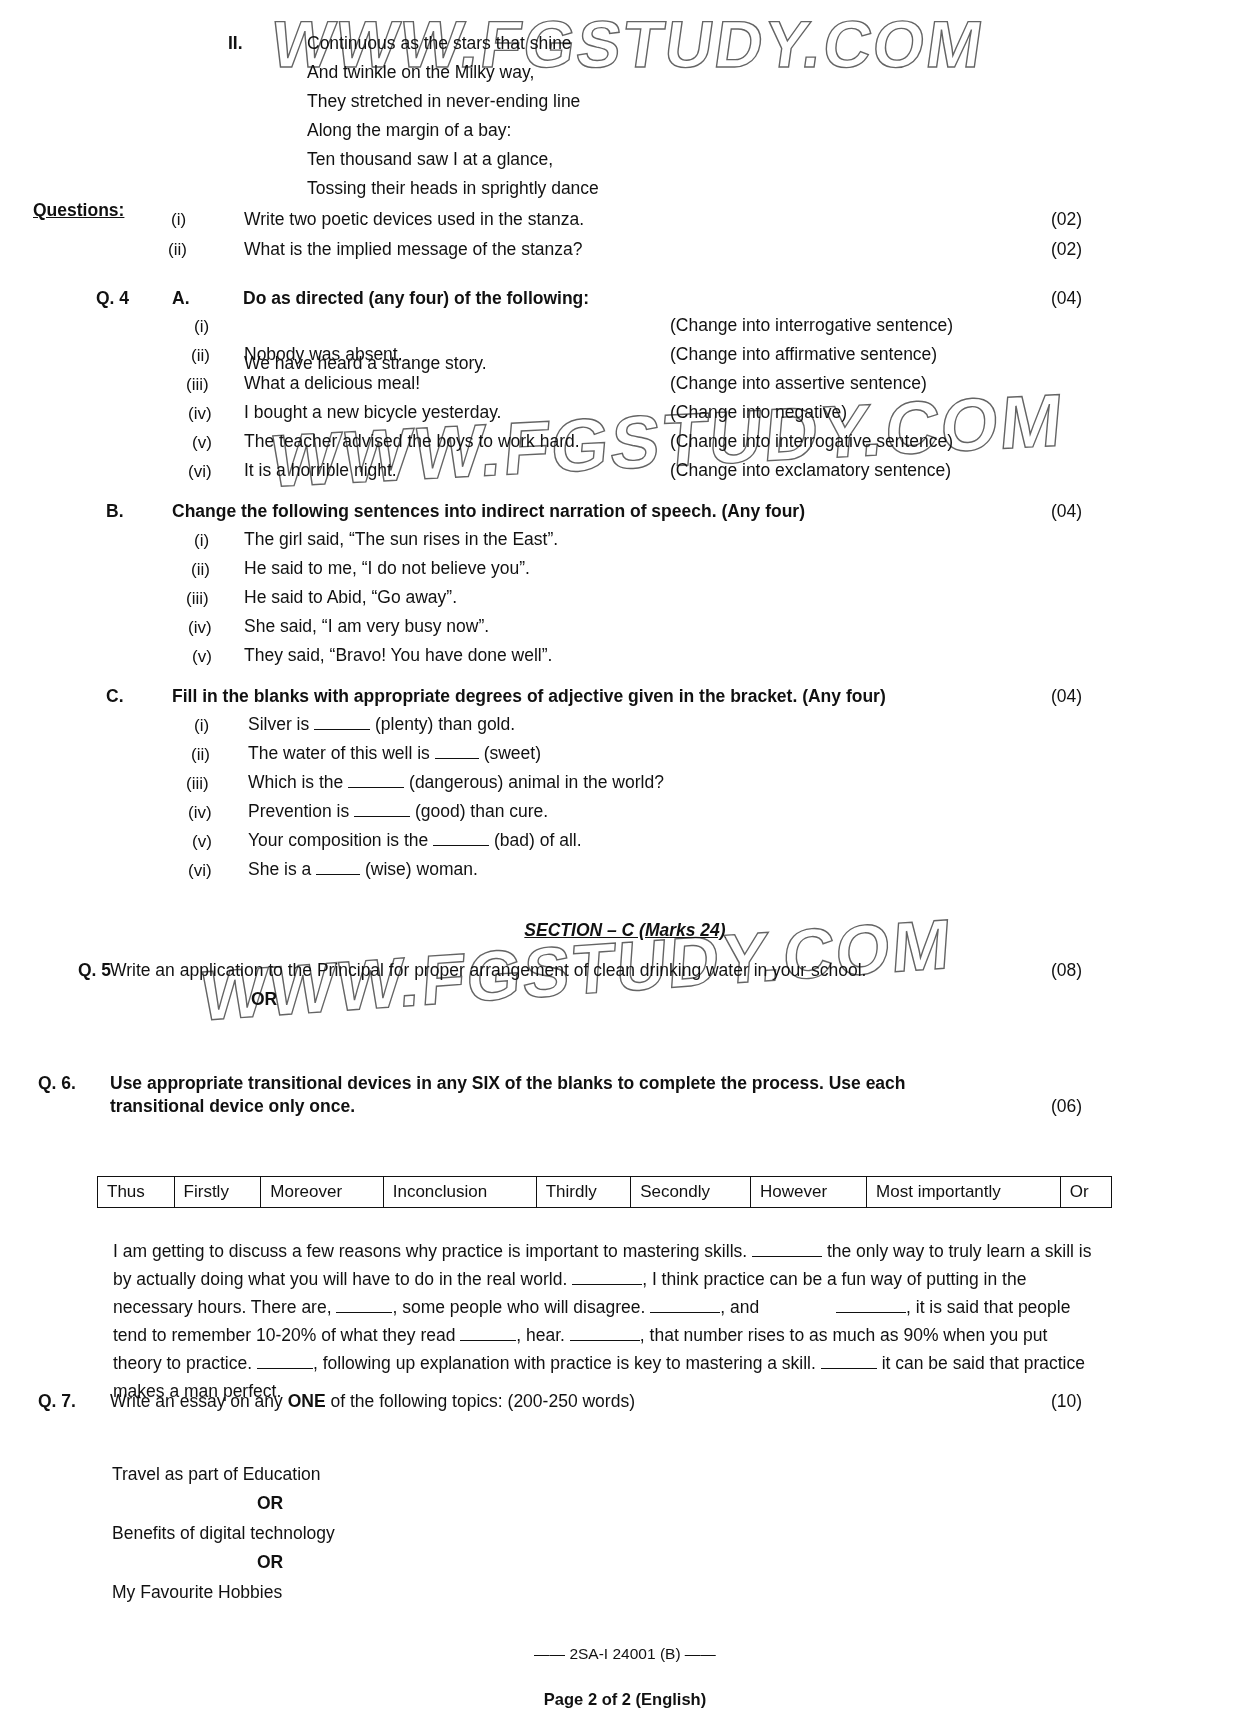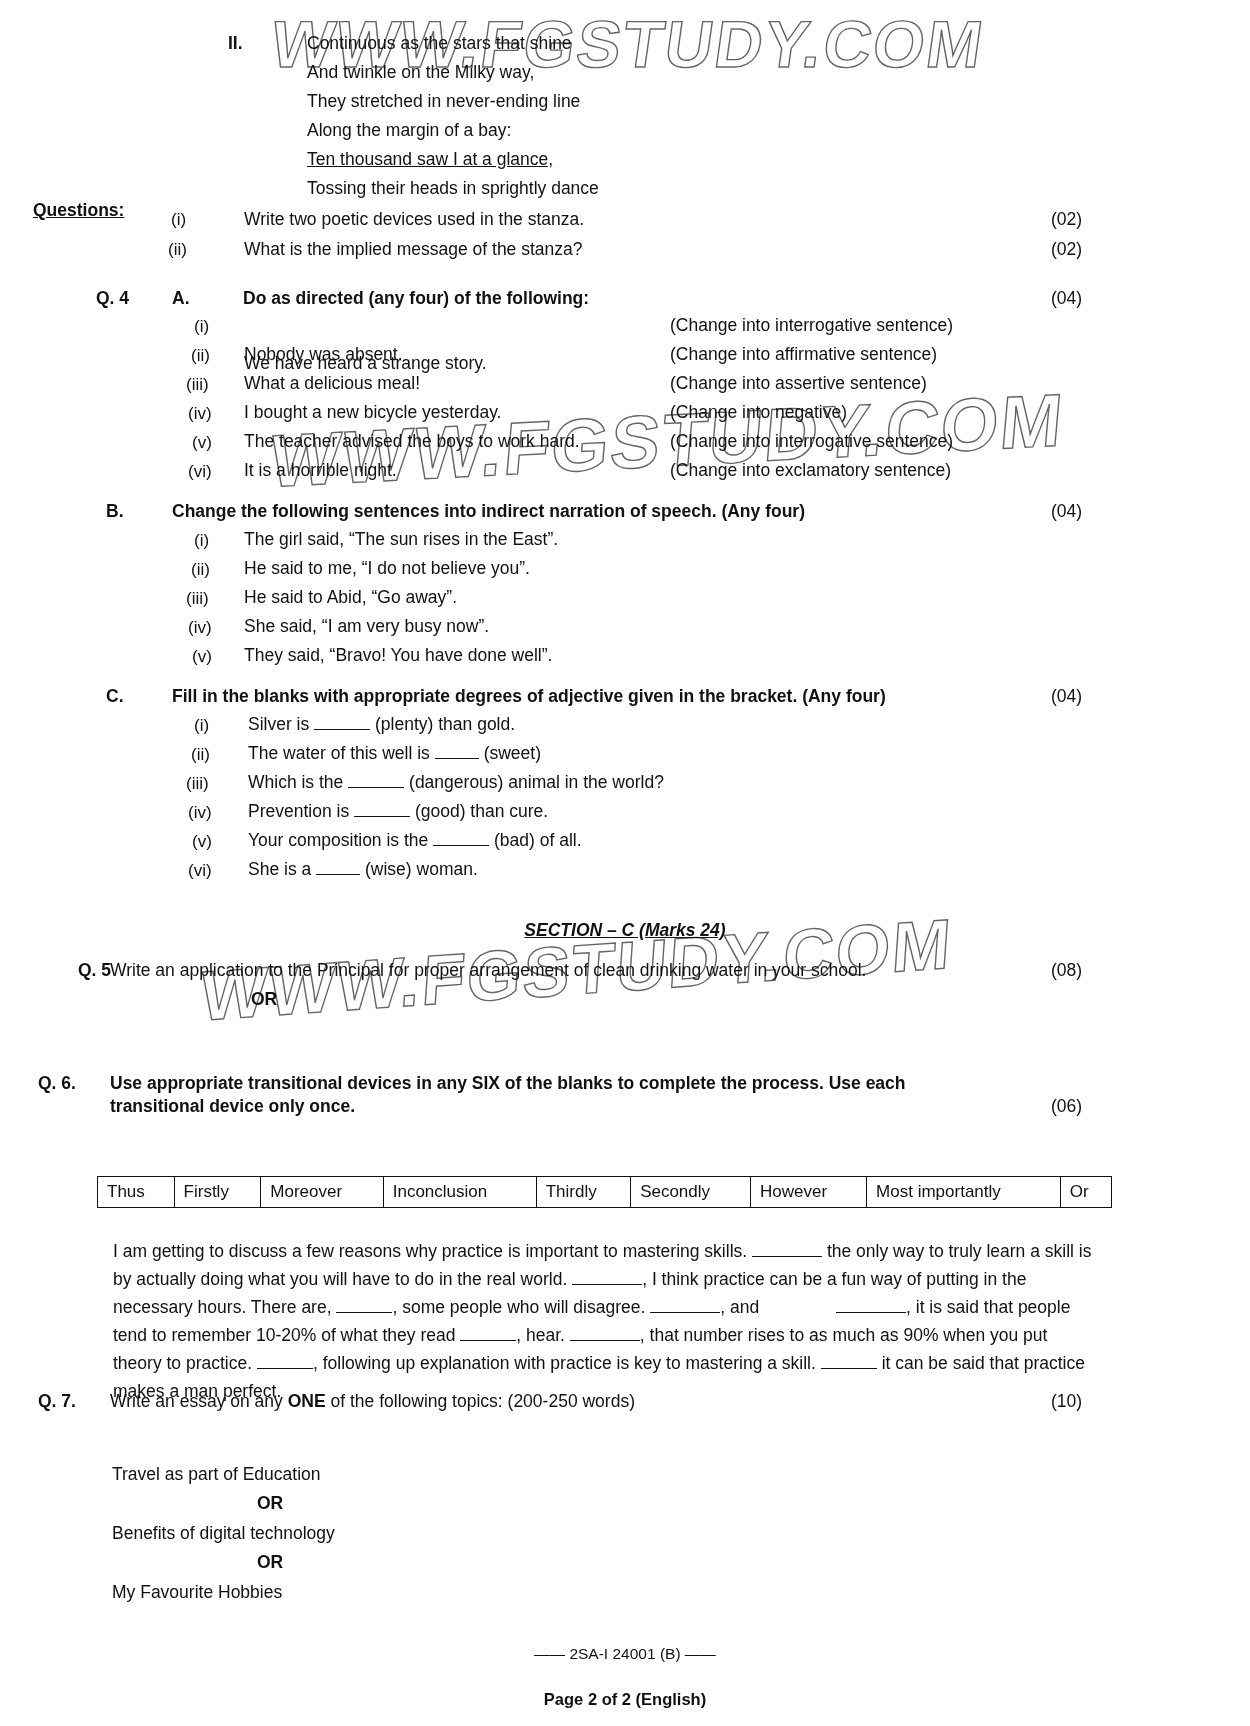--- a/index.html
+++ b/index.html
@@ -92,21 +92,21 @@
 
   <div class="wm wm-1">WWW.FGSTUDY.COM</div>
   <div class="wm wm-2">WWW.FGSTUDY.COM</div>
   <div class="wm wm-3">WWW.FGSTUDY.COM</div>
 
   <div class="ln b" style="left:228px; top:33px;">II.</div>
   <div class="ln" style="left:307px; top:33px;">Continuous as the stars that shine</div>
   <div class="ln" style="left:307px; top:62px;">And twinkle on the Milky way,</div>
   <div class="ln" style="left:307px; top:91px;">They stretched in never-ending line</div>
   <div class="ln" style="left:307px; top:120px;">Along the margin of a bay:</div>
-  <div class="ln" style="left:307px; top:149px;text-decoration:underline;">Ten thousand saw I at a glance,</div>
+  <div class="ln" style="left:307px; top:149px;">Ten thousand saw I at a glance,</div>
   <div class="ln" style="left:307px; top:178px;">Tossing their heads in sprightly dance</div>
 
   <div class="ln b u" style="left:33px; top:200px;">Questions:</div>
 
   <div class="roman" style="left:171px; top:210px;">(i)</div>
   <div class="qtext" style="left:244px; top:209px;">Write two poetic devices used in the stanza.</div>
   <div class="marks" style="top:209px;">(02)</div>
 
   <div class="roman" style="left:168px; top:240px;">(ii)</div>
   <div class="qtext" style="left:244px; top:239px;">What is the implied message of the stanza?</div>

